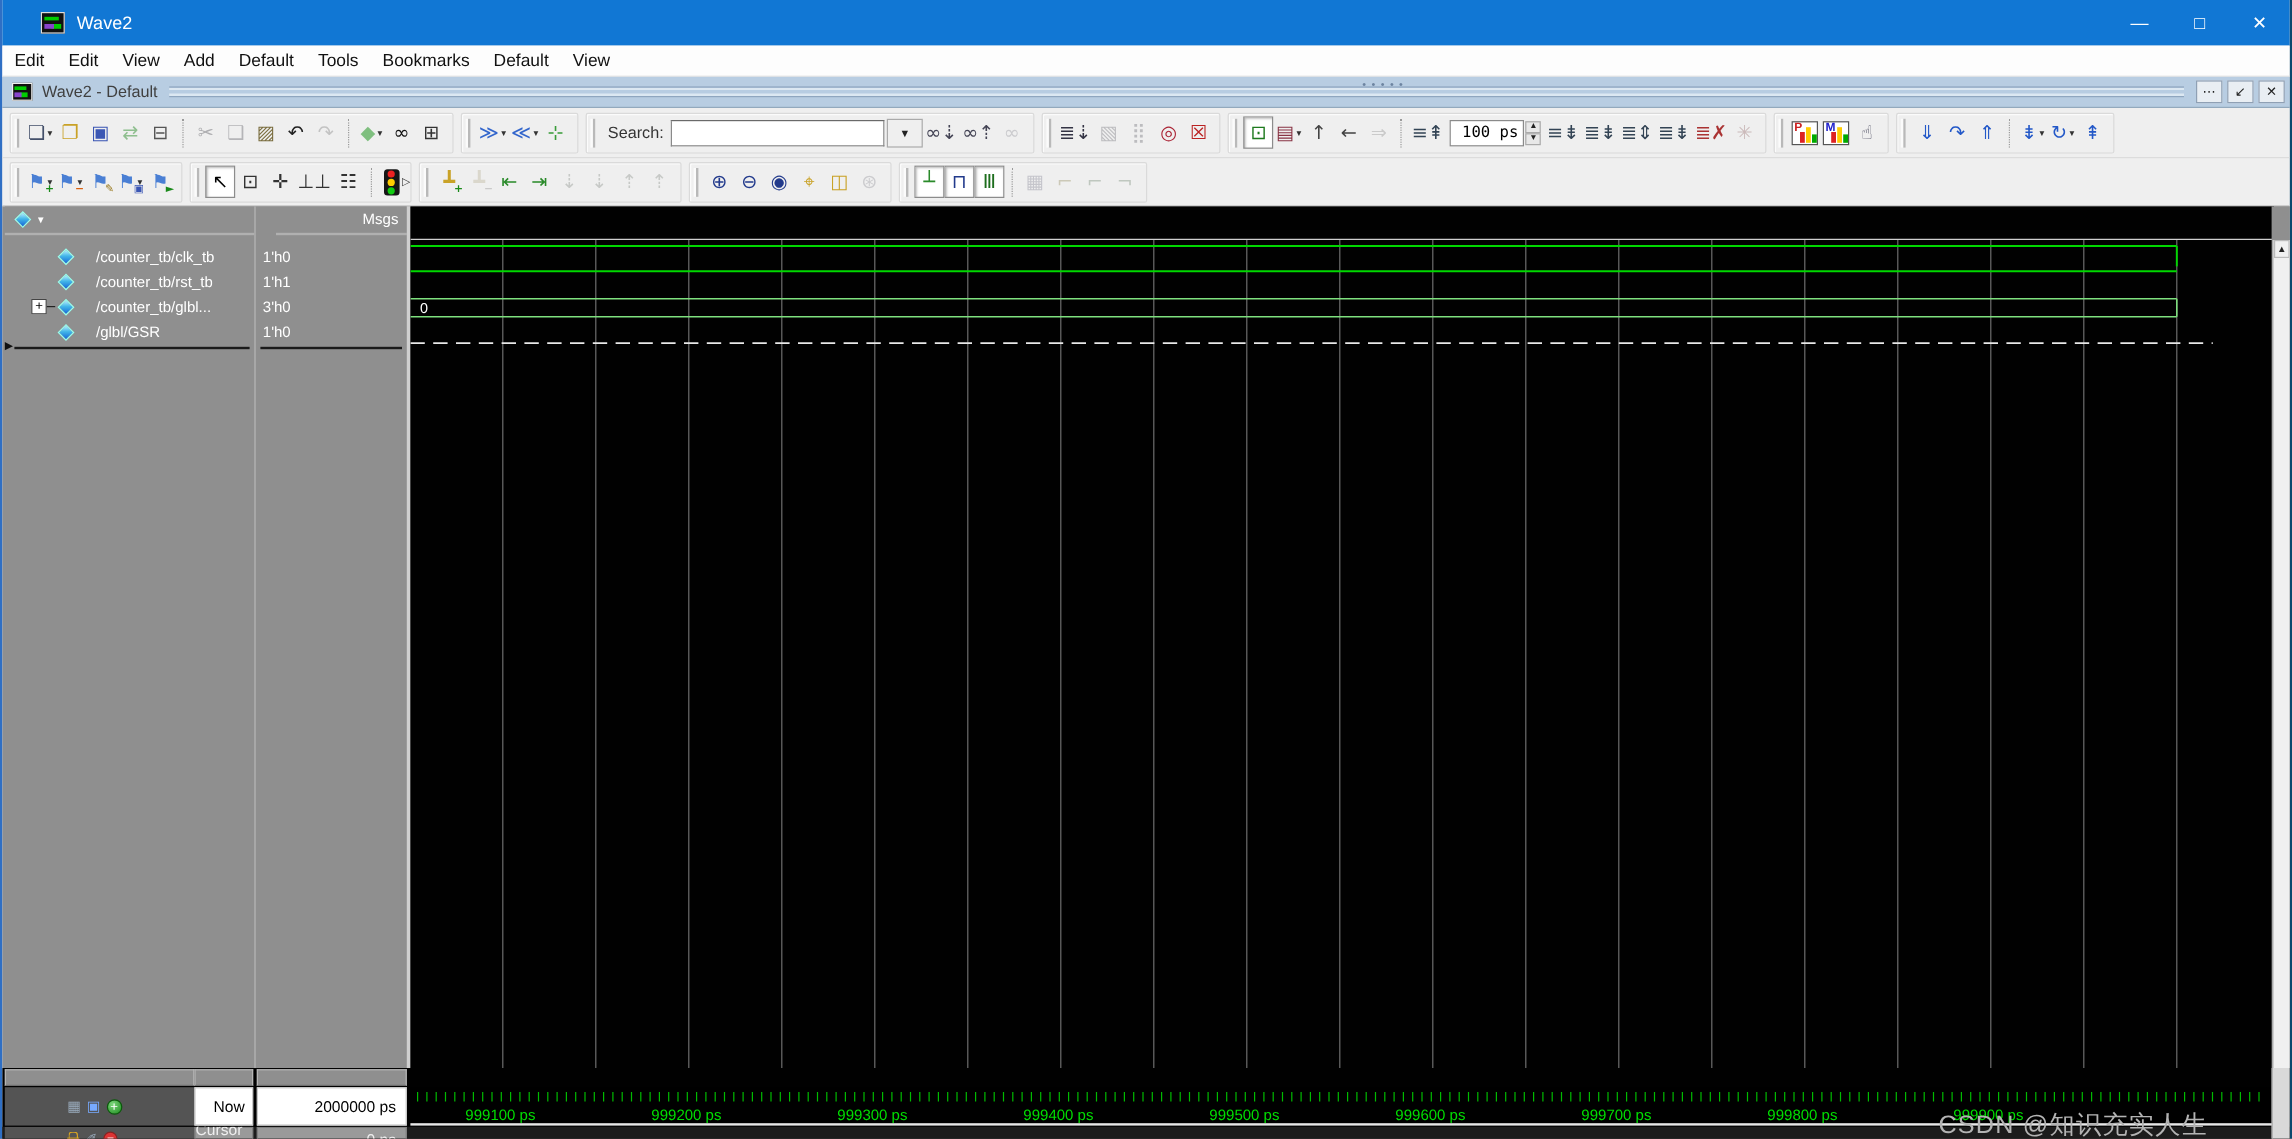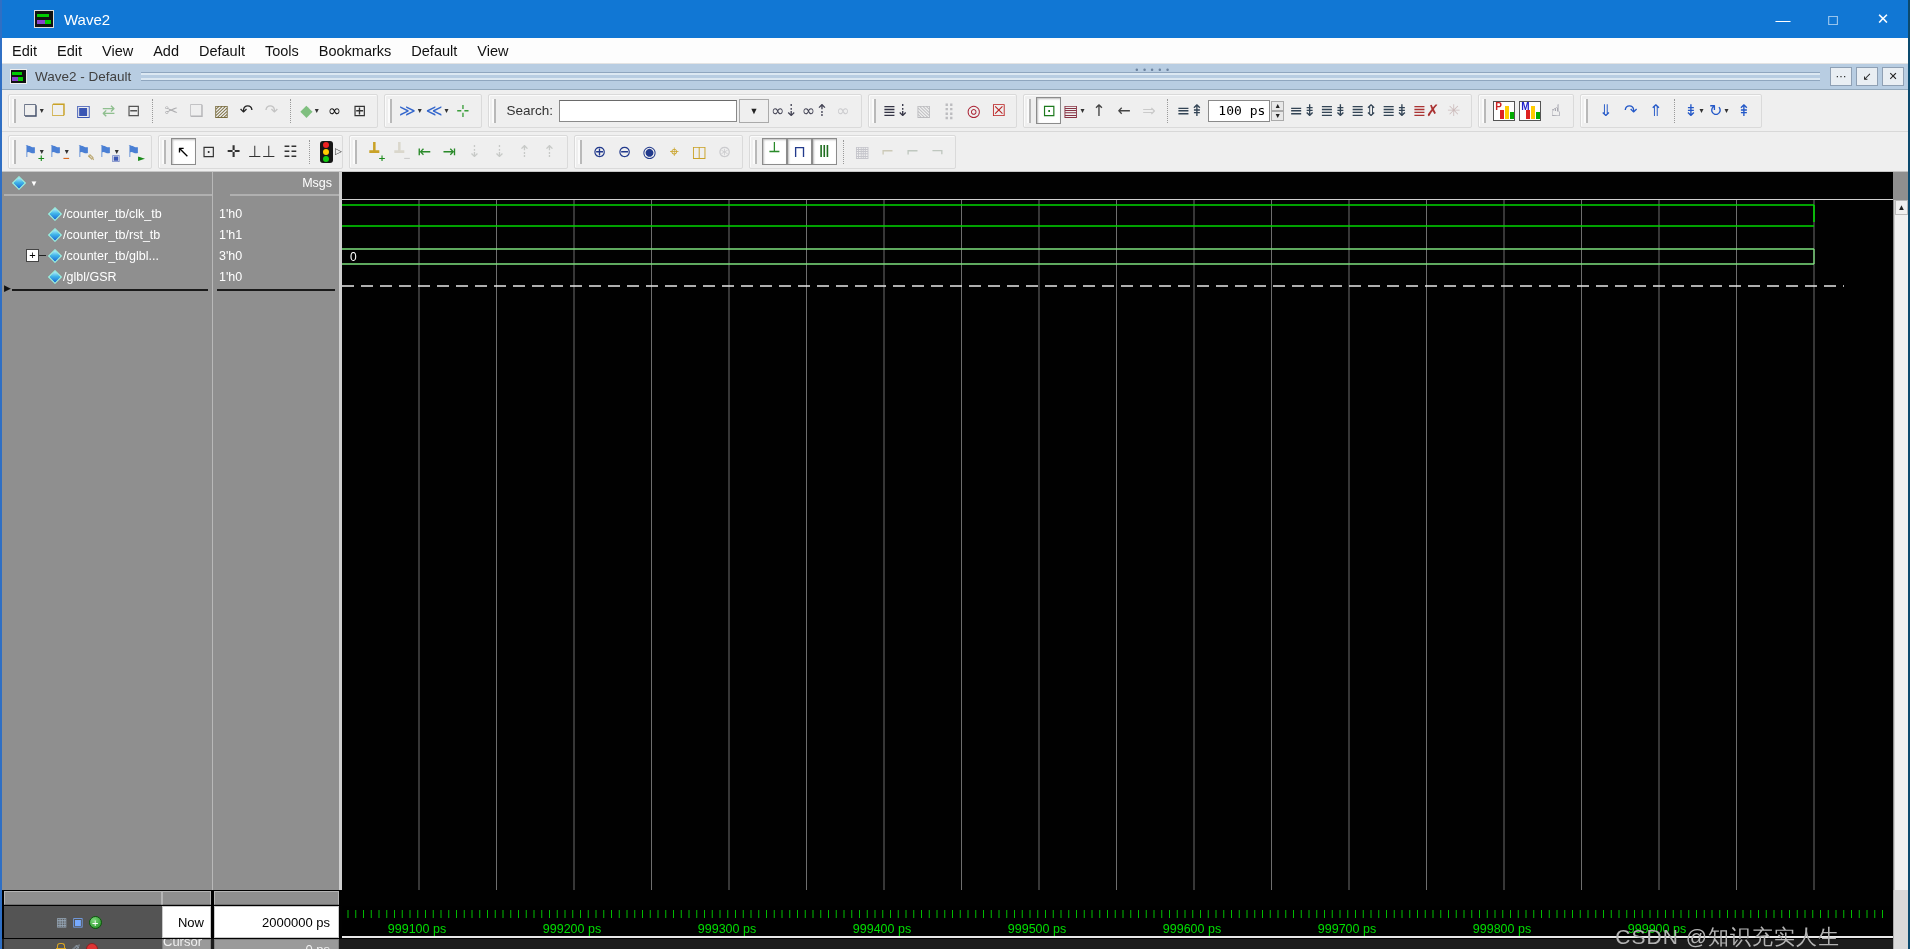--- a/index.html
+++ b/index.html
@@ -86,21 +86,21 @@
              background:linear-gradient(135deg,#b8f0ff 0%, #42b6e8 45%, #1565d8 100%);
              border:1px solid #9fe; flex:none; }
   #names-header-diamond { margin-left:10px; }
   .hdr-caret { color:#fff; font-size:8px; margin-left:6px; }
   .sig-rows { position:absolute; top:31px; left:0; right:0; }
   .sig-row { height:21px; display:flex; align-items:center; }
   .sig-gutter { width:42px; flex:none; display:flex; align-items:center; justify-content:flex-end; }
   .expander { width:13px; height:13px; background:#fff; border:1px solid #444; color:#000;
               font-size:11px; line-height:11px; text-align:center; margin-right:0; }
   .exp-line { width:7px; height:1px; background:#222; }
-  .sig-name { color:#fff; font-size:12.5px; margin-left:3px; white-space:nowrap; overflow:hidden; }
+  .sig-name { color:#fff; font-size:12.5px; margin-left:20px; white-space:nowrap; overflow:hidden; }
   .sig-row .diamond { margin-left:4px; }
   .msg-row { height:21px; display:flex; align-items:center; color:#fff; font-size:12.5px; padding-left:6px; }
   .insert-line { position:absolute; top:117px; left:8px; right:4px; height:2px; background:#1a1a1a; }
   .insert-tri { position:absolute; top:111px; left:0px; color:#111; font-size:9px; }
 
   #wave-area { position:absolute; left:340px; top:0; width:1553px; height:718px; background:#010101; }
   #wave-divider { position:absolute; left:337px; top:0; width:3px; height:100%; background:#cfcfcf; }
   #vscroll { position:absolute; right:0; top:0; width:15px; height:100%; background:#8f8f8f; }
   #vscroll-track { position:absolute; top:28px; bottom:0; left:1px; right:0; background:#f0f0f0; border-left:1px solid #cfcfcf; }
   #vscroll-up { position:absolute; top:0; left:0; width:13px; height:15px; background:#f0f0f0; border:1px solid #bbb;

